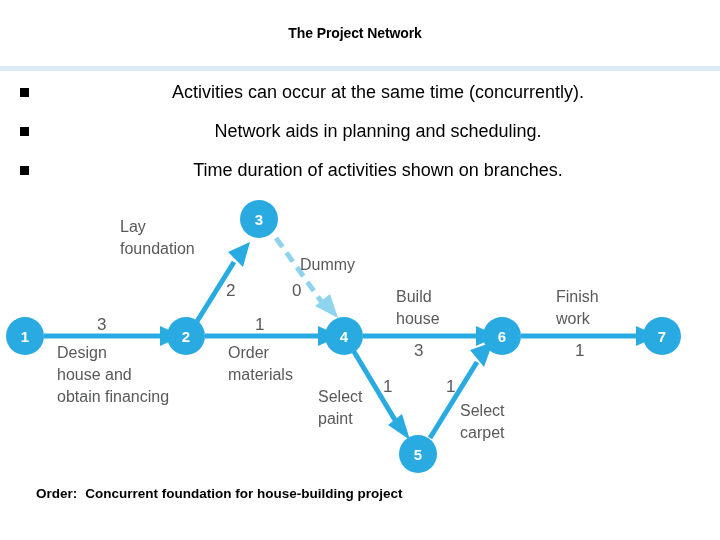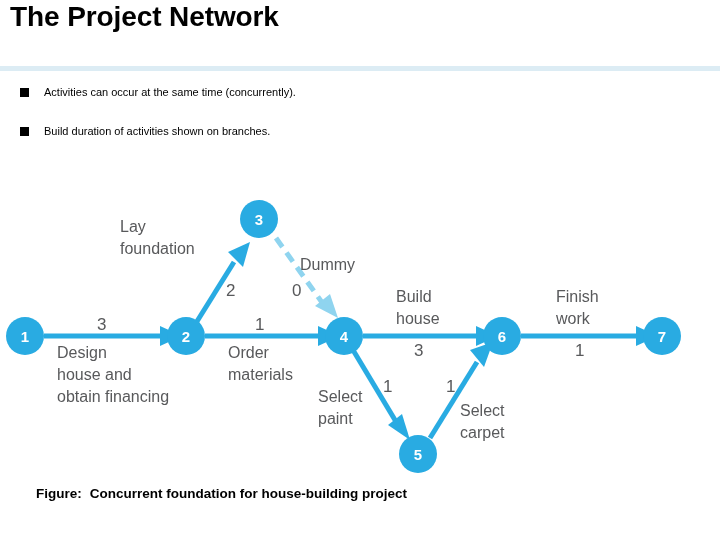--- a/index.html
+++ b/index.html
@@ -15,49 +15,51 @@
     position: relative;
   }
   .slide {
     position: relative;
     width: 720px;
     height: 540px;
   }
   .title {
     position: absolute;
     left: 10px;
-    top: 4px;
+    top: 20px;
     width: 690px;
-    font-size: 28px;
+    font-size: 14px;
     font-weight: bold;
     color: #000000;
     line-height: 26px;
     letter-spacing: -0.1px;
+    text-align: center;
   }
   .title-rule {
     position: absolute;
     left: 0px;
     top: 66px;
     width: 720px;
     height: 5px;
     background: #dcecf4;
   }
   .bullets {
     position: absolute;
     left: 12px;
     top: 82px;
     width: 700px;
   }
   .bullet {
     position: relative;
     padding-left: 32px;
-    font-size: 11px;
+    font-size: 18px;
     color: #000000;
     line-height: 20px;
     margin-bottom: 19px;
+    text-align: center;
   }
   .bullet .sq {
     position: absolute;
     left: 8px;
     top: 6px;
     width: 9px;
     height: 9px;
     background: #000000;
   }
   .diagram {
@@ -93,24 +95,25 @@
 
   <div class="title-rule"></div>
 
   <div class="bullets">
     <div class="bullet">
       <span class="sq"></span>
       <span>Activities can occur at the same time (concurrently).</span>
     </div>
     <div class="bullet">
       <span class="sq"></span>
+      <span>Network aids in planning and scheduling.</span>
     </div>
     <div class="bullet">
       <span class="sq"></span>
-      <span>Build duration of activities shown on branches.</span>
+      <span>Time duration of activities shown on branches.</span>
     </div>
   </div>
 
   <div class="diagram">
     <svg width="720" height="290" viewBox="0 0 720 290" xmlns="http://www.w3.org/2000/svg">
 
       <g>
         <line x1="44" y1="146" x2="160" y2="146" stroke="#29ABE2" stroke-width="5"></line>
         <polygon points="160,136 182,146 160,156" fill="#29ABE2"></polygon>
       </g>
@@ -225,16 +228,16 @@
       <text x="255" y="140" fill="#58595b" font-family="Liberation Sans, sans-serif" font-size="17">1</text>
       <text x="414" y="166" fill="#58595b" font-family="Liberation Sans, sans-serif" font-size="17">3</text>
       <text x="383" y="202" fill="#58595b" font-family="Liberation Sans, sans-serif" font-size="17">1</text>
       <text x="446" y="202" fill="#58595b" font-family="Liberation Sans, sans-serif" font-size="17">1</text>
       <text x="575" y="166" fill="#58595b" font-family="Liberation Sans, sans-serif" font-size="17">1</text>
 
     </svg>
   </div>
 
   <div class="caption">
-    <span class="cap-label">Figure:</span><span>Concurrent foundation for house-building project</span>
+    <span class="cap-label">Order:</span><span>Concurrent foundation for house-building project</span>
   </div>
 
 </div>
 
 </body></html>

